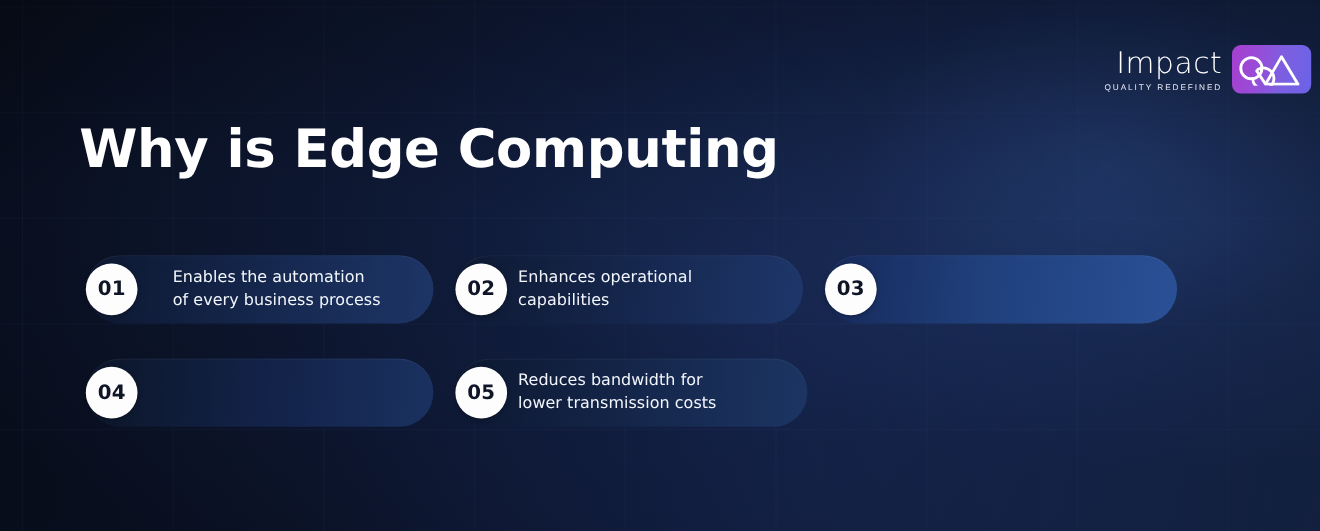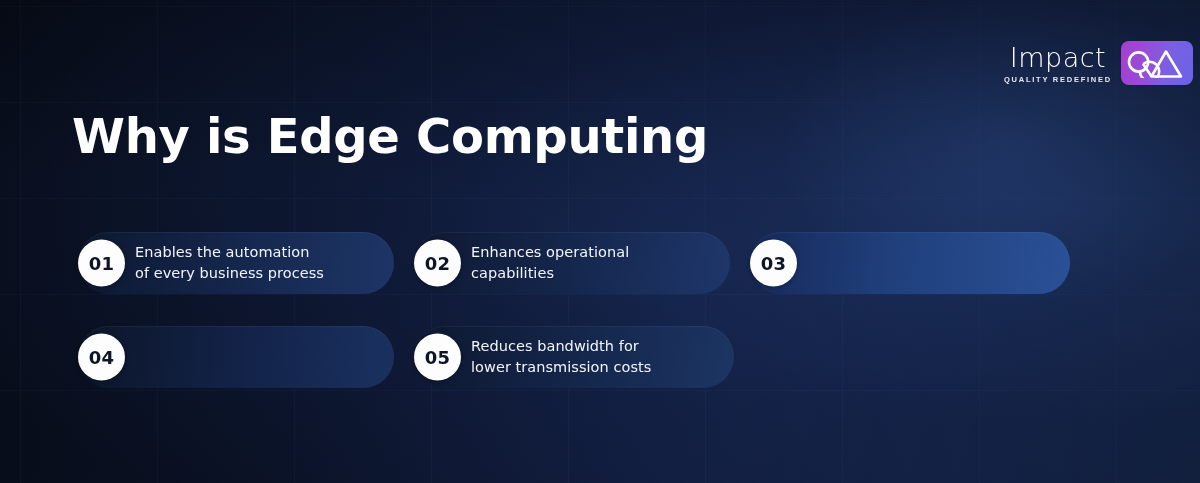--- a/index.html
+++ b/index.html
@@ -55,35 +55,35 @@
     position: absolute;
     left: 1004px;
     top: 41px;
     display: flex;
     align-items: center;
     gap: 9px;
   }
   #logo-wordmark {
     display: flex;
     flex-direction: column;
-    align-items: center;
+    align-items: flex-end;
     padding-top: 2px;
   }
   #logo-impact {
     font-size: 27px;
     font-weight: 300;
     letter-spacing: 0.5px;
     color: #ffffff;
     line-height: 1;
     font-family: "DejaVu Sans", sans-serif;
   }
   #logo-tagline {
     margin-top: 5px;
     font-size: 7.5px;
-    font-weight: 700;
+    font-weight: 400;
     letter-spacing: 1.75px;
     color: #e9eaf4;
     line-height: 1;
   }
   #logo-badge {
     width: 72px;
     height: 44px;
     border-radius: 8px;
     background: linear-gradient(100deg, #a63fd0 0%, #9b4ad6 28%, #7d5fe0 62%, #6a63e8 100%);
     display: flex;
@@ -155,21 +155,21 @@
     color: #f2f5fb;
     font-size: 14.5px;
     line-height: 1.42;
     letter-spacing: 0.05px;
     white-space: pre-line;
     font-family: "DejaVu Sans", sans-serif;
     font-weight: 400;
   }
 
   
-  .pill.tone-a { background: linear-gradient(95deg, #0d1830 0%, #14254a 45%, #1d3566 100%); }
+  .pill.tone-a { background: linear-gradient(95deg, #0d1830 0%, #14254a 45%, #1d3566 100%); justify-content: center; }
   .pill.tone-b { background: linear-gradient(95deg, #0e1932 0%, #15264c 48%, #1e3straight 100%); }
   .pill.tone-b { background: linear-gradient(95deg, #0e1932 0%, #15264c 48%, #1e366a 100%); }
   .pill.tone-c { background: linear-gradient(95deg, #16295a 0%, #20407c 45%, #2a5096 100%); }
   .pill.tone-d { background: linear-gradient(95deg, #0c1628 0%, #122146 48%, #1a3160 100%); }
   .pill.tone-e { background: linear-gradient(95deg, #0d1830 0%, #142549 48%, #1c3563 100%); }
 
   .pill::after {
     content: "";
     position: absolute;
     inset: 0;

